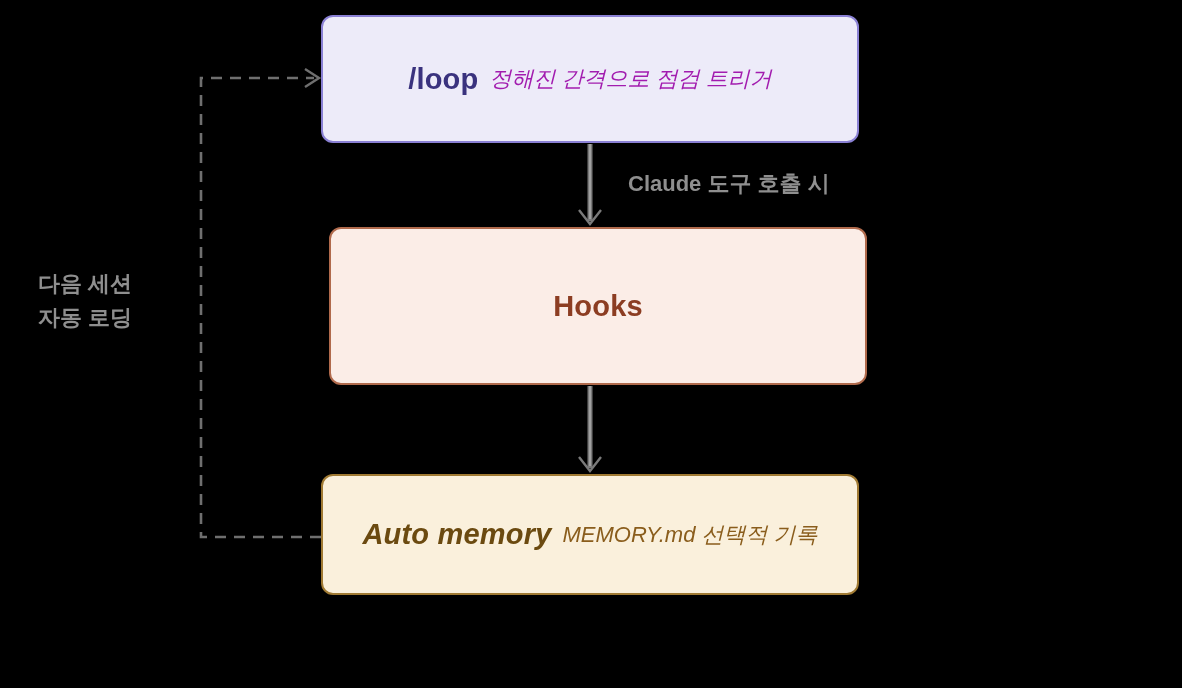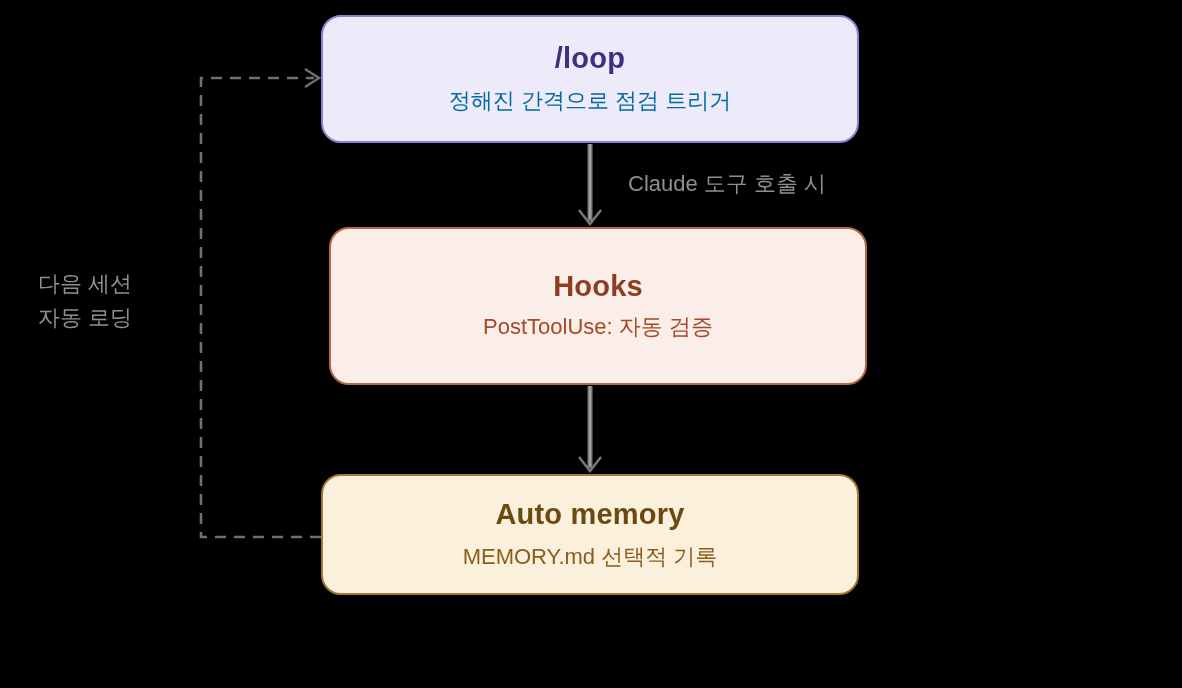--- a/index.html
+++ b/index.html
@@ -19,24 +19,24 @@
     position: absolute;
     left: 0; top: 0;
     width: 1182px;
     height: 688px;
   }
   .node {
     position: absolute;
     left: 321px;
     width: 538px;
     box-sizing: border-box;
-    border-radius: 20px;
+    border-radius: 12px;
     border: 2px solid;
     display: flex;
-    flex-direction: column;
+    flex-direction: row;
     align-items: center;
     justify-content: center;
     gap: 11px;
     text-align: center;
   }
   .node-title {
     font-size: 29px;
     font-weight: 700;
     letter-spacing: 0.2px;
   }
@@ -44,47 +44,48 @@
     font-size: 22px;
     font-weight: 500;
   }
   .node-loop {
     top: 15px;
     height: 128px;
     background: #EDEBF9;
     border-color: #8A80D4;
   }
   .node-loop .node-title { color: #3A327E; }
-  .node-loop .node-line  { color: #0369a1; }
+  .node-loop .node-line  { color: #a21caf; font-style: italic; }
 
   .node-hooks {
     top: 227px;
     height: 158px;
     background: #FBEDE7;
     border-color: #B06A4C;
     gap: 9px;
     margin-left: 8px;
   }
   .node-hooks .node-title { color: #8C3D22; }
   .node-hooks .node-line  { color: #A34A28; }
 
   .node-memory {
     top: 474px;
     height: 121px;
     background: #FAF0DC;
     border-color: #A07A33;
+    font-style: italic;
   }
   .node-memory .node-title { color: #6B4A10; }
   .node-memory .node-line  { color: #8A5D1C; }
 
   .edge-label {
     position: absolute;
     color: #8F8F8F;
     font-size: 22px;
-    font-weight: 400;
+    font-weight: 700;
     white-space: nowrap;
   }
   .label-claude { left: 628px; top: 169px; }
   .label-context { left: 628px; top: 417px; }
   .label-feedback {
     left: 38px;
     top: 267px;
     line-height: 34px;
     white-space: normal;
   }
@@ -124,21 +125,20 @@
     </g>
   </svg>
 
   <div class="node node-loop">
     <div class="node-title">/loop</div>
     <div class="node-line">정해진 간격으로 점검 트리거</div>
   </div>
 
   <div class="node node-hooks">
     <div class="node-title">Hooks</div>
-    <div class="node-line">PostToolUse: 자동 검증</div>
   </div>
 
   <div class="node node-memory">
     <div class="node-title">Auto memory</div>
     <div class="node-line">MEMORY.md 선택적 기록</div>
   </div>
 
   <div class="edge-label label-claude">Claude 도구 호출 시</div>
 
 

